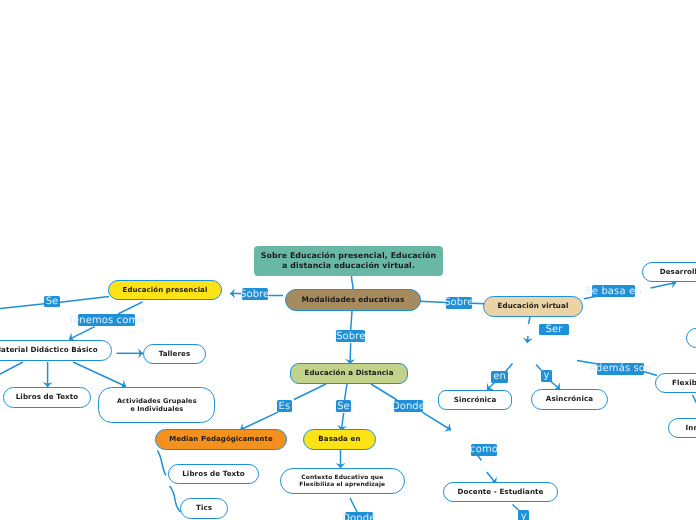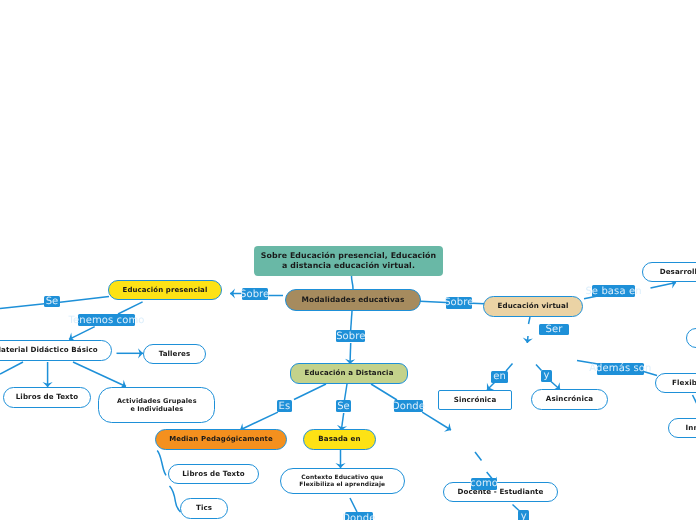--- a/index.html
+++ b/index.html
@@ -120,21 +120,21 @@
 <div class="node" style="left:303px;top:429px;width:73px;height:21px;font-size:7.1px;border-radius:10.5px;background:var(--basada-fill);border:1.5px solid var(--node-border)">
       <span>Basada en</span>
     </div>
 <div class="node" style="left:279.8px;top:468px;width:125px;height:26.2px;font-size:5.95px;border-radius:13.1px;background:var(--plain-fill);border:1.5px solid var(--node-border)">
       <span>Contexto Educativo que</span>
       <span>Flexibiliza el aprendizaje</span>
     </div>
 <div class="node" style="left:443px;top:482px;width:115px;height:20px;font-size:7.1px;border-radius:10px;background:var(--plain-fill);border:1.5px solid var(--node-border)">
       <span>Docente - Estudiante</span>
     </div>
-<div class="node" style="left:438px;top:390px;width:74px;height:20px;font-size:7.1px;border-radius:2px;background:var(--plain-fill);border:1.5px solid var(--node-border)">
+<div class="node" style="left:438px;top:390px;width:74px;height:20px;font-size:7.1px;border-radius:8px;background:var(--plain-fill);border:1.5px solid var(--node-border)">
       <span>Sincrónica</span>
     </div>
 <div class="node" style="left:531px;top:389px;width:77px;height:21px;font-size:7.1px;border-radius:10.5px;background:var(--plain-fill);border:1.5px solid var(--node-border)">
       <span>Asincrónica</span>
     </div>
 <div class="node" style="left:642.4px;top:262.2px;width:77px;height:20px;font-size:7.1px;border-radius:10px;background:var(--plain-fill);border:1.5px solid var(--node-border)">
       <span>Desarrollo</span>
     </div>
 <div class="node" style="left:655.2px;top:373px;width:66px;height:20px;font-size:7.1px;border-radius:10px;background:var(--plain-fill);border:1.5px solid var(--node-border)">
       <span>Flexible</span>
@@ -177,21 +177,21 @@
     </div>
 <div class="lbl" style="left:276.9px;top:400.1px;width:15px;height:12px">
       <span>Es</span>
     </div>
 <div class="lbl" style="left:336.2px;top:400.1px;width:14.7px;height:12px">
       <span>Se</span>
     </div>
 <div class="lbl" style="left:394.4px;top:400.1px;width:28.2px;height:12px">
       <span>Donde</span>
     </div>
-<div class="lbl" style="left:471.3px;top:478px;width:25.5px;height:11.7px">
+<div class="lbl" style="left:471.3px;top:444px;width:25.5px;height:11.7px">
       <span>como</span>
     </div>
 <div class="lbl" style="left:344.8px;top:512px;width:28.1px;height:12px">
       <span>Donde</span>
     </div>
 <div class="lbl" style="left:518.3px;top:510.2px;width:11px;height:12px">
       <span>y</span>
     </div>
 </div>
 

